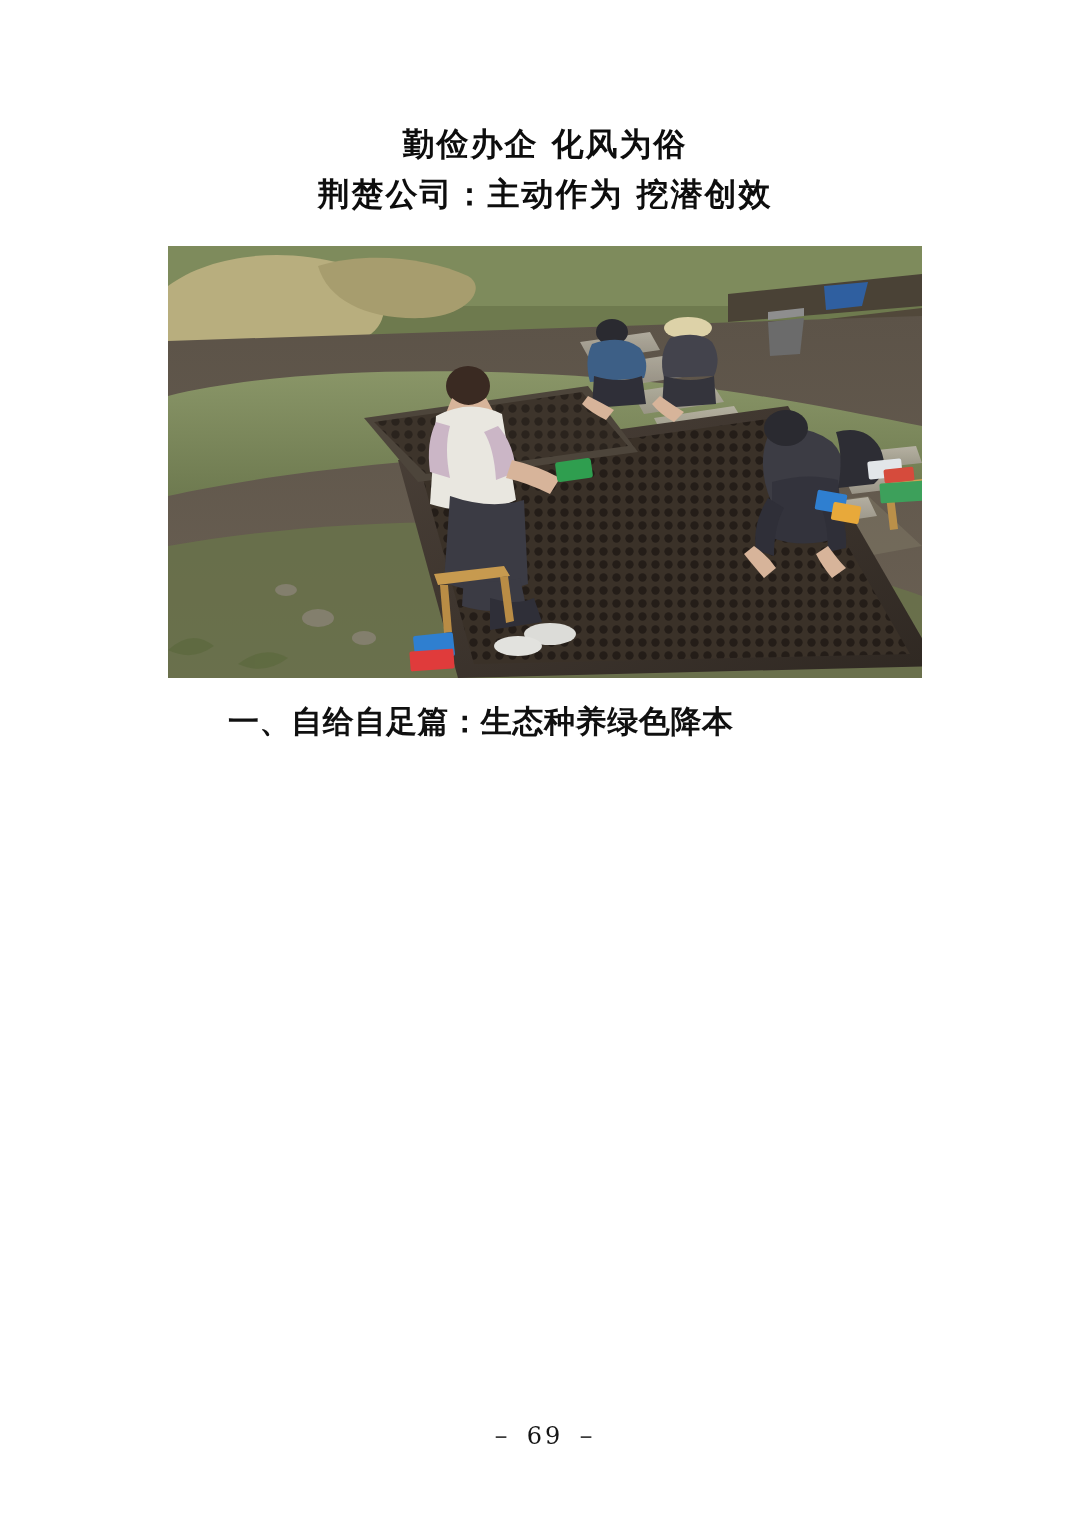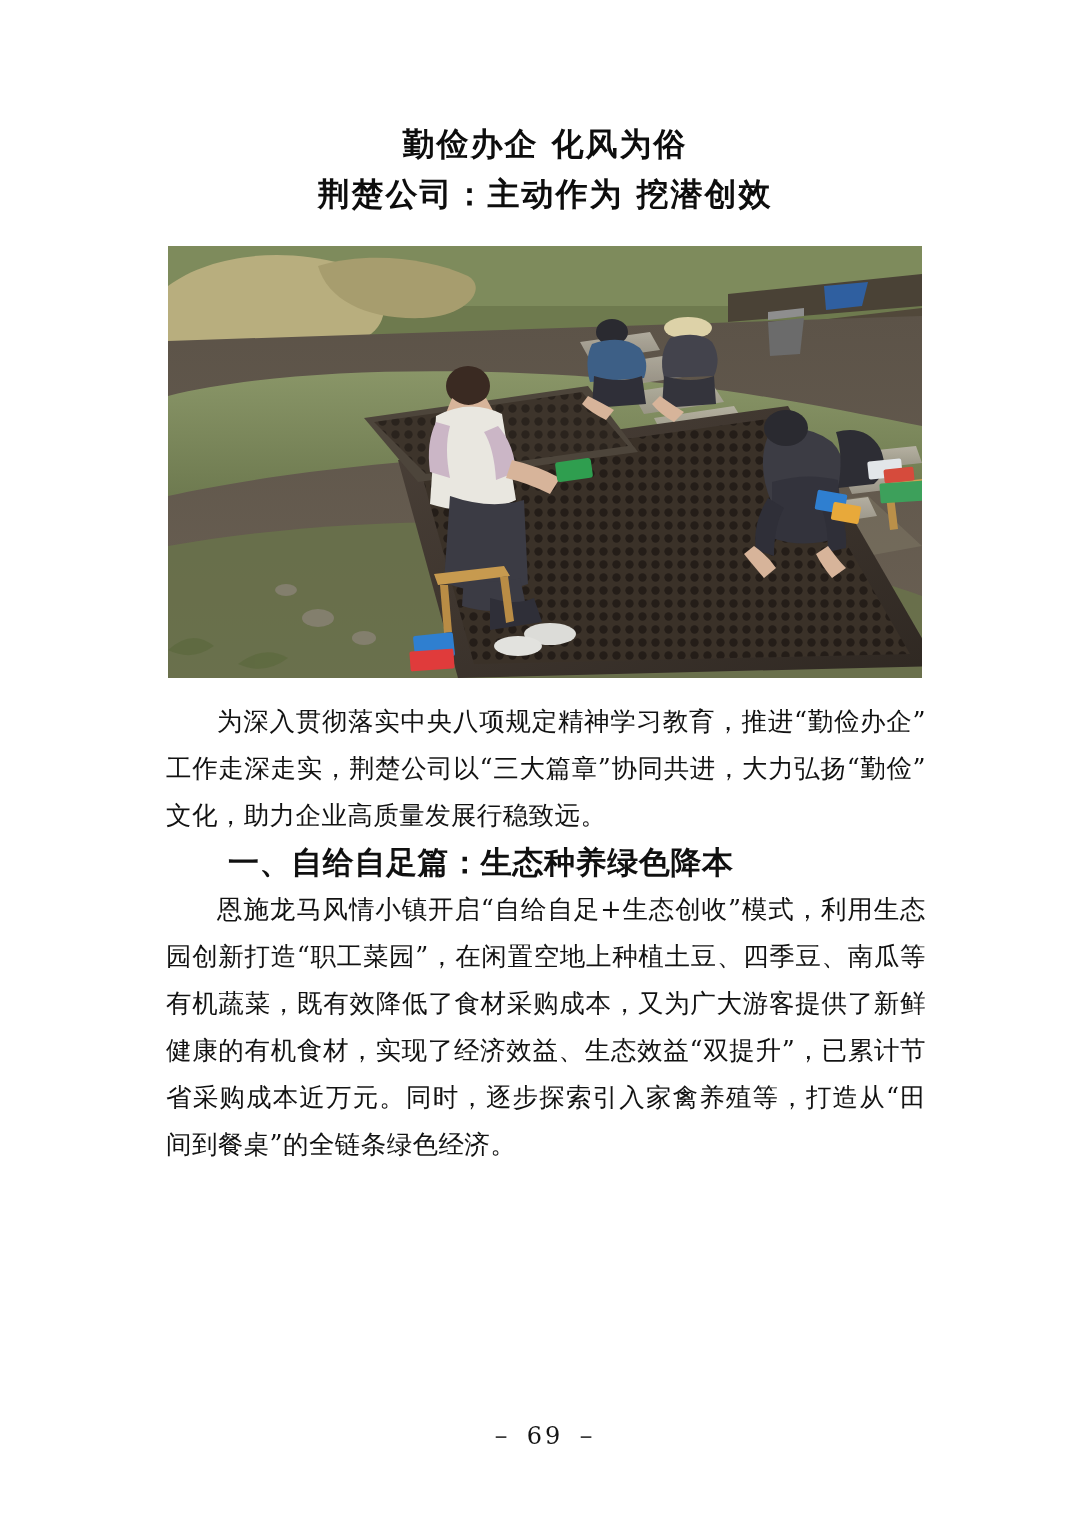--- a/index.html
+++ b/index.html
@@ -250,20 +250,18 @@
 
       <g fill="#8a8376" opacity="0.8">
         <ellipse cx="150" cy="372" rx="16" ry="9"></ellipse>
         <ellipse cx="196" cy="392" rx="12" ry="7"></ellipse>
         <ellipse cx="118" cy="344" rx="11" ry="6"></ellipse>
       </g>
     </svg>
   </div>
 
   <div class="body-text">
-    <p class="para">为深入贯彻落实中央八项规定精神学习教育，推进“勤俭办企”工作走深走实，荆楚公司以“三大篇章”协同共进，大力弘扬“勤俭”文化，助力企业高质量发展行稳致远。</p>
     <p class="heading">一、自给自足篇：生态种养绿色降本</p>
-    <p class="para">恩施龙马风情小镇开启“自给自足+生态创收”模式，利用生态园创新打造“职工菜园”，在闲置空地上种植土豆、四季豆、南瓜等有机蔬菜，既有效降低了食材采购成本，又为广大游客提供了新鲜健康的有机食材，实现了经济效益、生态效益“双提升”，已累计节省采购成本近万元。同时，逐步探索引入家禽养殖等，打造从“田间到餐桌”的全链条绿色经济。</p>
   </div>
 
   <div class="footer">－ 69 －</div>
 
 </div>
 
 </body></html>

